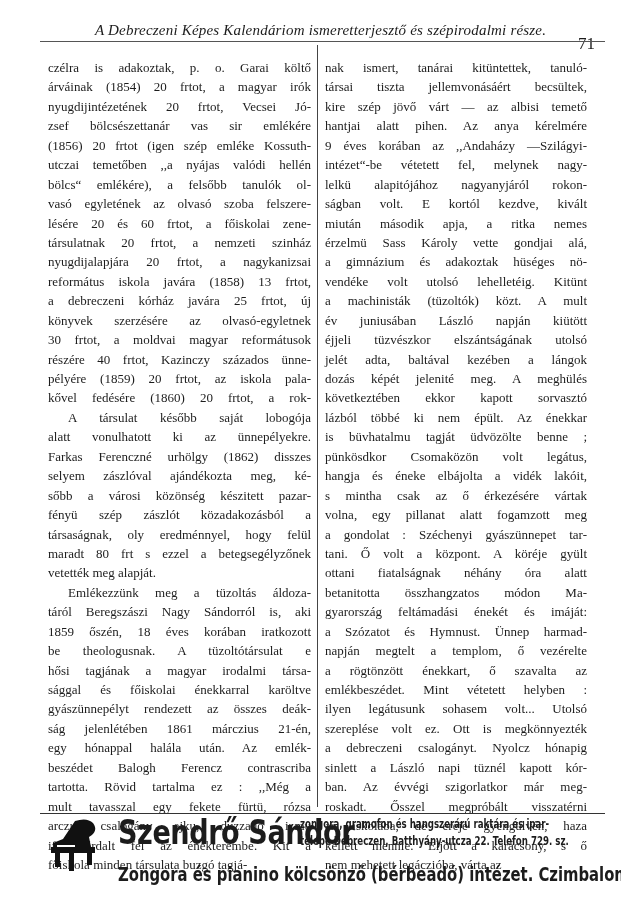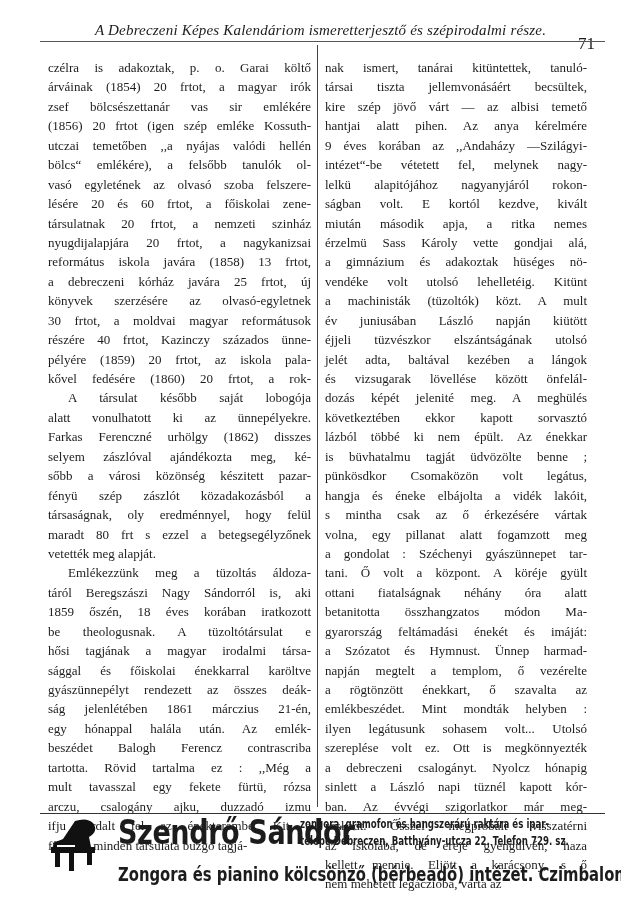--- a/index.html
+++ b/index.html
@@ -62,20 +62,21 @@
 
 <div class="header">
   <span class="header-title">A Debreczeni Képes Kalendáriom ismeretterjesztő és szépirodalmi része.</span>
   <span class="page-number">71</span>
   <div class="header-rule"></div>
 </div>
 
 <div class="column col-left" id="col-left">
     <span class="line">czélra is adakoztak, p. o. Garai költő</span>
     <span class="line">árváinak (1854) 20 frtot, a magyar irók</span>
+    <span class="line">nyugdijintézetének 20 frtot, Vecsei Jó-</span>
     <span class="line">zsef bölcsészettanár vas sir emlékére</span>
     <span class="line">(1856) 20 frtot (igen szép emléke Kossuth-</span>
     <span class="line">utczai temetőben ,,a nyájas valódi hellén</span>
     <span class="line">bölcs“ emlékére), a felsőbb tanulók ol-</span>
     <span class="line">vasó egyletének az olvasó szoba felszere-</span>
     <span class="line">lésére 20 és 60 frtot, a főiskolai zene-</span>
     <span class="line">társulatnak 20 frtot, a nemzeti szinház</span>
     <span class="line">nyugdijalapjára 20 frtot, a nagykanizsai</span>
     <span class="line">református iskola javára (1858) 13 frtot,</span>
     <span class="line">a debreczeni kórház javára 25 frtot, új</span>
@@ -120,38 +121,37 @@
     <span class="line">lelkü alapitójához nagyanyjáról rokon-</span>
     <span class="line">ságban volt. E kortól kezdve, kivált</span>
     <span class="line">miután második apja, a ritka nemes</span>
     <span class="line">érzelmü Sass Károly vette gondjai alá,</span>
     <span class="line">a gimnázium és adakoztak hüséges nö-</span>
     <span class="line">vendéke volt utolsó lehelletéig. Kitünt</span>
     <span class="line">a machinisták (tüzoltók) közt. A mult</span>
     <span class="line">év juniusában László napján kiütött</span>
     <span class="line">éjjeli tüzvészkor elszántságának utolsó</span>
     <span class="line">jelét adta, baltával kezében a lángok</span>
-    <span class="line">és vizsugarak lövellése között önfelál-</span>
     <span class="line">dozás képét jelenité meg. A meghülés</span>
     <span class="line">következtében ekkor kapott sorvasztó</span>
     <span class="line">lázból többé ki nem épült. Az énekkar</span>
     <span class="line">is büvhatalmu tagját üdvözölte benne ;</span>
     <span class="line">pünkösdkor Csomaközön volt legátus,</span>
     <span class="line">hangja és éneke elbájolta a vidék lakóit,</span>
     <span class="line">s mintha csak az ő érkezésére vártak</span>
     <span class="line">volna, egy pillanat alatt fogamzott meg</span>
     <span class="line">a gondolat : Széchenyi gyászünnepet tar-</span>
     <span class="line">tani. Ő volt a központ. A köréje gyült</span>
     <span class="line">ottani fiatalságnak néhány óra alatt</span>
     <span class="line">betanitotta összhangzatos módon Ma-</span>
     <span class="line">gyarország feltámadási énekét és imáját:</span>
     <span class="line">a Szózatot és Hymnust. Ünnep harmad-</span>
     <span class="line">napján megtelt a templom, ő vezérelte</span>
     <span class="line">a rögtönzött énekkart, ő szavalta az</span>
-    <span class="line">emlékbeszédet. Mint mondták helyben :</span>
+    <span class="line">emlékbeszédet. Mint vétetett helyben :</span>
     <span class="line">ilyen legátusunk sohasem volt... Utolsó</span>
     <span class="line">szereplése volt ez. Ott is megkönnyezték</span>
     <span class="line">a debreczeni csalogányt. Nyolcz hónapig</span>
     <span class="line">sinlett a László napi tüznél kapott kór-</span>
     <span class="line">ban. Az évvégi szigorlatkor már meg-</span>
     <span class="line">roskadt. Ősszel megpróbált visszatérni</span>
     <span class="line">az iskolába, de ereje gyengülvén, haza</span>
     <span class="line">kellett mennie. Eljött a karácsony, s ő</span>
     <span class="line last">nem mehetett legáczióba, várta az</span>
   </div>

